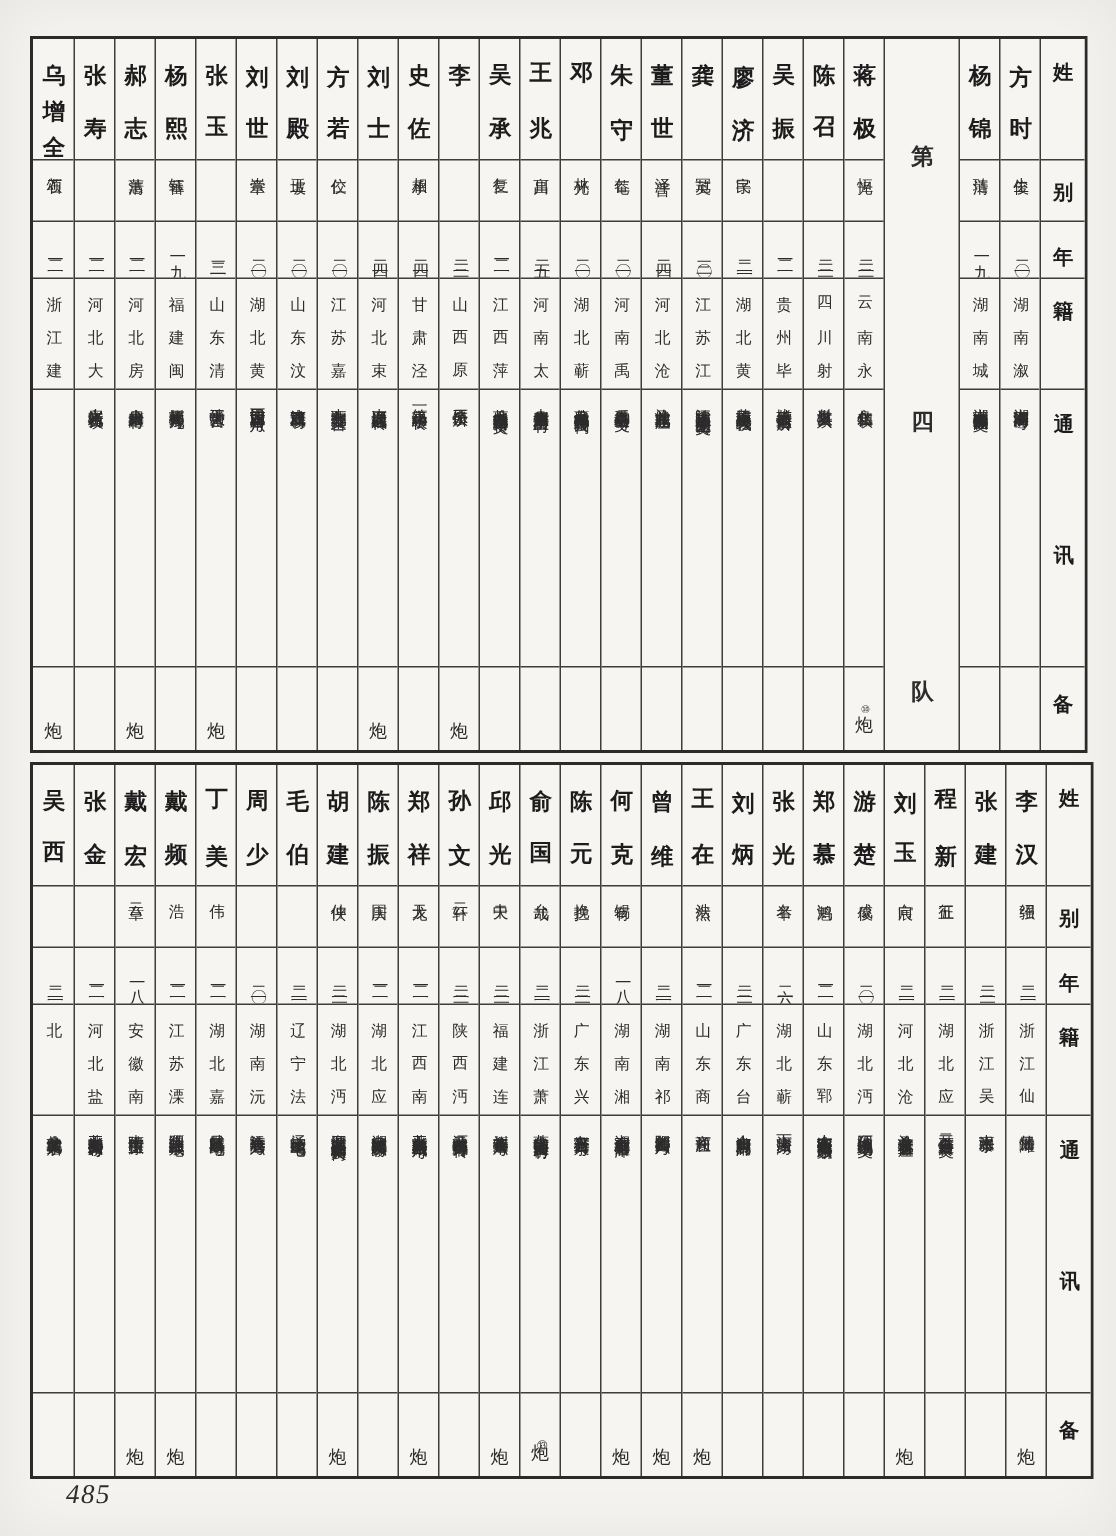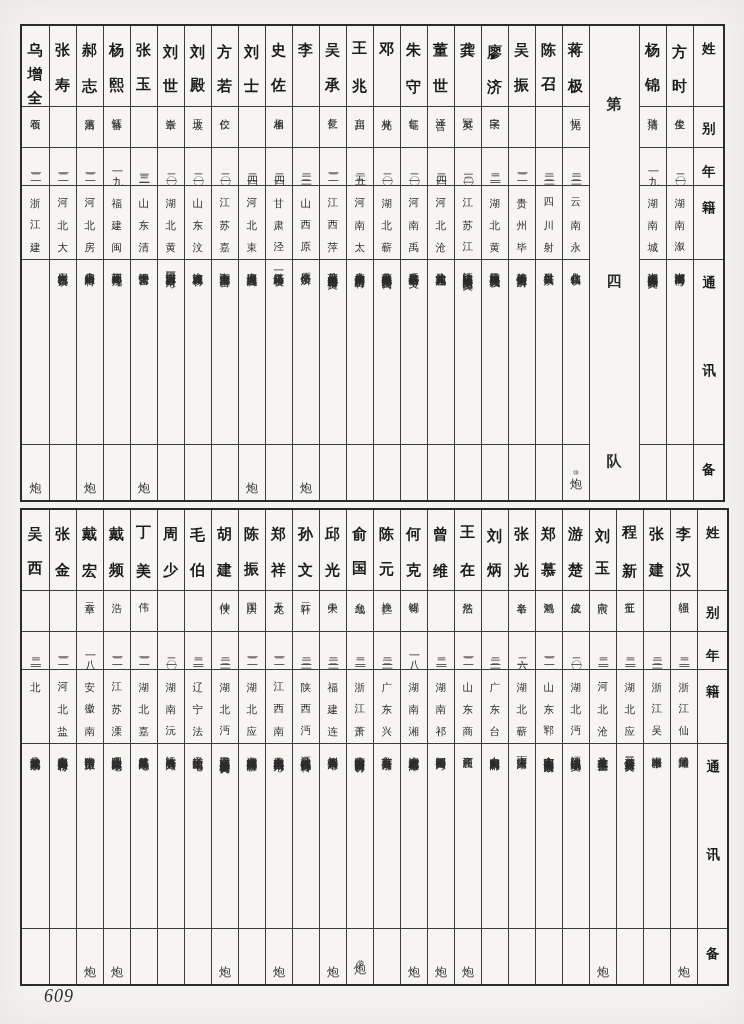--- a/index.html
+++ b/index.html
@@ -1091,14 +1091,14 @@
           <span class="vtext">北平</span>
         </div>
         <div class="cell r-address">
           <span class="vtext">盐山县城北黄家店子</span>
         </div>
         <div class="cell r-remarks">
           <span class="vtext"></span>
         </div>
       </div>
     </div>
-  <div class="page-number">609</div>
+  <div class="page-number">485</div>
 </div>
 
 </body></html>

